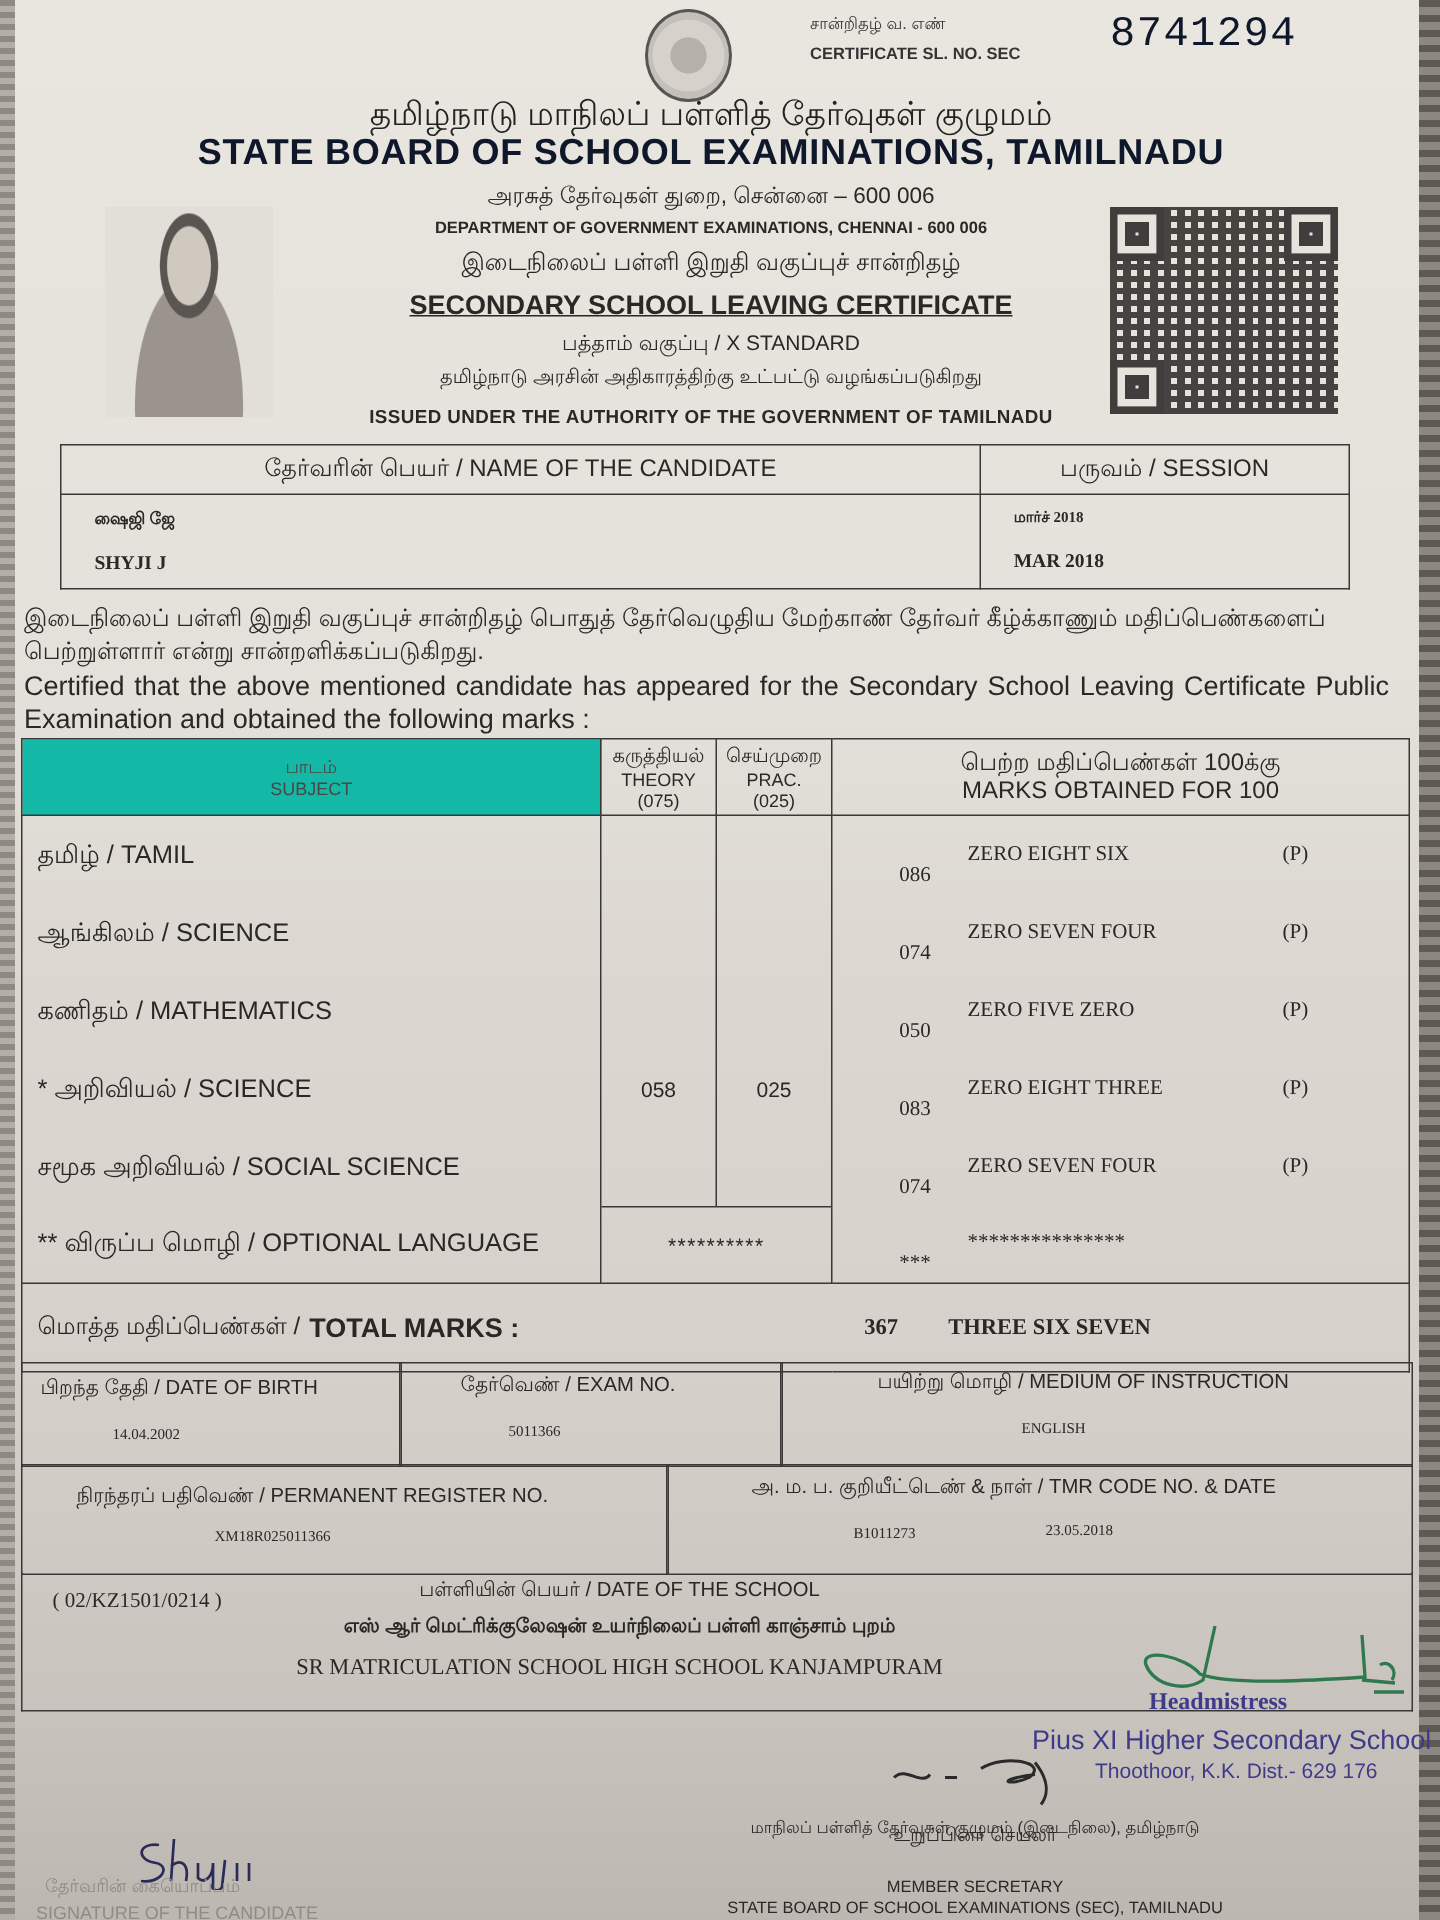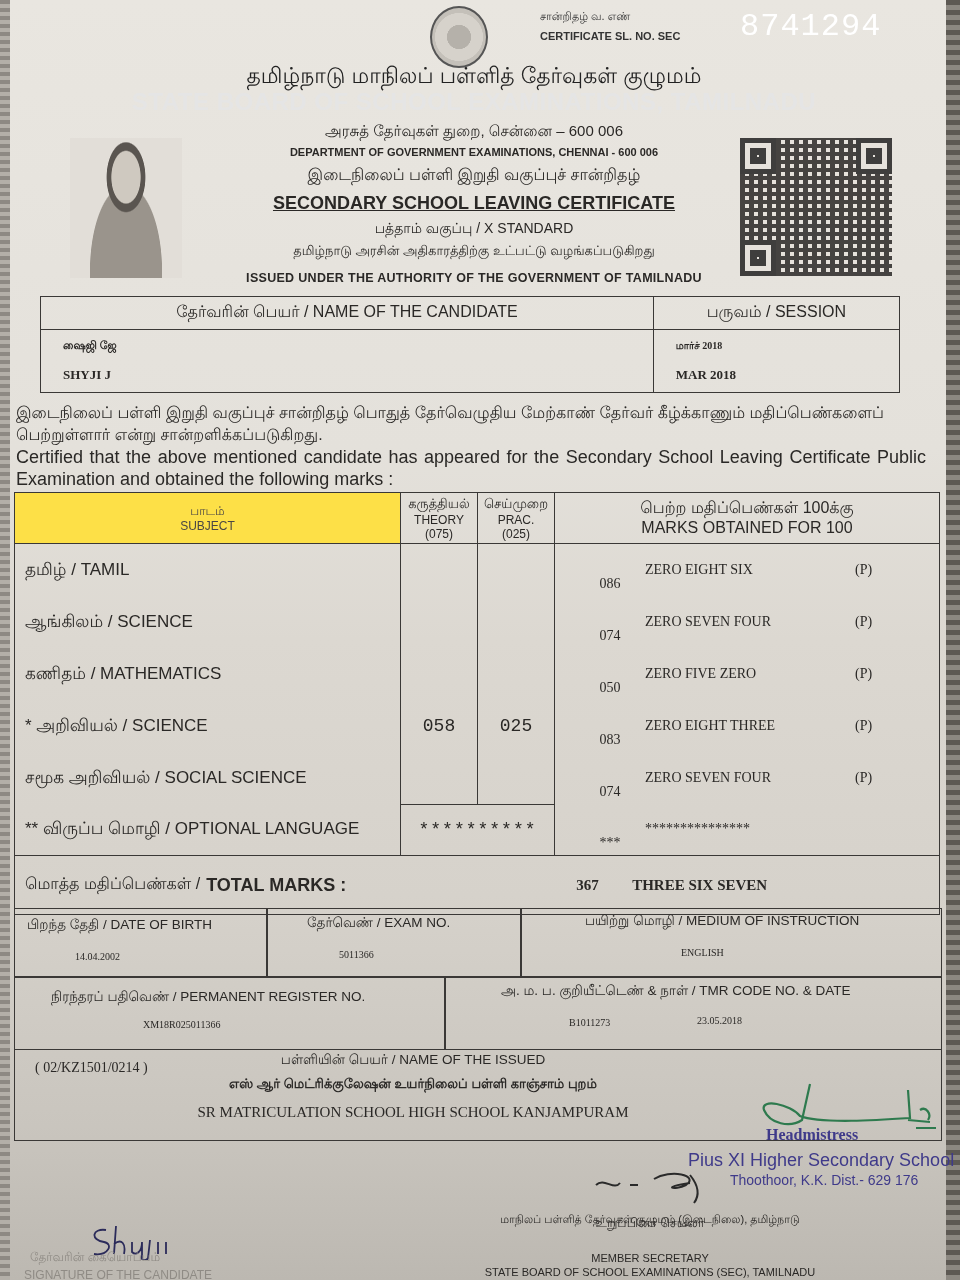--- a/index.html
+++ b/index.html
@@ -23,24 +23,24 @@
     position: absolute; right: 0; top: 0; width: 14px; height: 1280px;
     background: repeating-linear-gradient(180deg, #5d5953 0 5px, #8c8881 5px 10px);
   }
   .abs { position: absolute; }
   .emblem {
     left: 430px; top: 6px; width: 54px; height: 58px; border-radius: 50%;
     border: 2px solid #555; background: radial-gradient(circle, #b5b1aa 0 30%, #d6d2cb 31% 60%, #c4c0b9 61%);
   }
   .cert-sl-ta { left: 540px; top: 10px; font-size: 11px; color: #333; }
   .cert-sl-en { left: 540px; top: 30px; font-size: 11px; font-weight: bold; color: #333; }
-  .cert-no { left: 740px; top: 8px; font-family: "Liberation Mono", monospace; font-size: 32px; color: #ffffff; letter-spacing: 1px; }
+  .cert-no { left: 740px; top: 8px; font-family: "Liberation Mono", monospace; font-size: 28px; color: #0f172a; letter-spacing: 1px; }
   .center { text-align: center; left: 0; width: 948px; }
   .board-ta { top: 63px; font-size: 22px; color: #222; }
-  .board-en { top: 88px; font-size: 24px; font-weight: bold; color: #e5e5e5; letter-spacing: 0.5px; }
+  .board-en { top: 88px; font-size: 24px; font-weight: bold; color: #0f172a; letter-spacing: 0.5px; }
   .dept-ta { top: 122px; font-size: 15px; }
   .dept-en { top: 146px; font-size: 11px; font-weight: bold; }
   .sslc-ta { top: 166px; font-size: 16px; }
   .sslc-en { top: 193px; font-size: 18px; font-weight: bold; text-decoration: underline; }
   .std { top: 220px; font-size: 14px; }
   .issued-ta { top: 243px; font-size: 13px; }
   .issued-en { top: 271px; font-size: 12.5px; font-weight: bold; letter-spacing: 0.3px; }
   .photo {
     left: 70px; top: 138px; width: 112px; height: 140px;
     background: radial-gradient(ellipse at 50% 28%, #cfc9c0 0 18%, #5a5550 19% 24%, transparent 25%),
@@ -63,24 +63,24 @@
   .name-table { position: absolute; left: 40px; top: 296px; width: 860px; }
   .name-table td { border: 1.5px solid #3a3836; padding: 0 22px; vertical-align: middle; }
   .hdr { font-size: 16px; text-align: center; height: 32px; }
   .small-bold { font-family: "Liberation Serif", serif; font-weight: bold; font-size: 13px; }
   .para-ta { left: 16px; top: 402px; width: 910px; font-size: 16px; line-height: 22px; }
   .para-en { left: 16px; top: 446px; width: 910px; font-size: 18px; line-height: 22px; text-align: justify; }
 
   .marks-table { position: absolute; left: 14px; top: 492px; width: 926px; }
   .marks-table td { border: 1.5px solid #3a3836; padding: 0; }
   .marks-head td { height: 50px; text-align: center; vertical-align: middle; font-size: 12px; }
-  .shaded { background: #fde047; color: #4a4744; font-size: 16px; }
+  .shaded { background: #14b8a6; color: #4a4744; font-size: 16px; }
   .subj-cell { padding-left: 10px !important; }
   .subj-line { height: 52px; display: flex; align-items: center; font-size: 17px; }
-  .num-line { height: 52px; display: flex; align-items: center; justify-content: center; font-family: Liberation Mono, monospace; font-size: 18px; }
+  .num-line { height: 52px; display: flex; align-items: center; justify-content: center; font-family: Liberation Sans, sans-serif; font-size: 14px; }
   .obt-line { height: 52px; display: flex; align-items: center; font-family: "Liberation Serif", serif; font-size: 14px; }
   .obt-line .n { width: 70px; text-align: center; margin-top: 28px; }
   .obt-line .w { width: 210px; }
   .obt-line .p { width: 60px; }
 
   .grid-box { position: absolute; border: 1.5px solid #3a3836; }
   .cell-label { position: absolute; font-size: 13.5px; }
   .cell-val { position: absolute; font-family: "Liberation Serif", serif; font-size: 10px; }
 
   .sig-green { position: absolute; left: 760px; top: 1080px; width: 180px; height: 60px; }
@@ -247,21 +247,21 @@
   <div class="cell-val" style="left:128px; top:42px;">XM18R025011366</div>
 </div>
 <div class="grid-box" style="left:444px; top:976px; width:496px; height:72px;">
   <div class="cell-label" style="left:56px; top:6px;">அ. ம. ப. குறியீட்டெண் &amp; நாள் / TMR CODE NO. &amp; DATE</div>
   <div class="cell-val" style="left:124px; top:40px;">B1011273</div>
   <div class="cell-val" style="left:252px; top:38px;">23.05.2018</div>
 </div>
 
 <div class="grid-box" style="left:14px; top:1048px; width:926px; height:92px; border-top:none;">
   <div class="abs" style="left:20px; top:12px; font-family:'Liberation Serif',serif; font-size:14px;">( 02/KZ1501/0214 )</div>
-  <div class="abs" style="left:0; width:796px; text-align:center; top:4px; font-size:13.5px;">பள்ளியின் பெயர் / NAME OF THE ISSUED</div>
+  <div class="abs" style="left:0; width:796px; text-align:center; top:4px; font-size:13.5px;">பள்ளியின் பெயர் / DATE OF THE SCHOOL</div>
   <div class="abs" style="left:0; width:796px; text-align:center; top:28px; font-size:13px; font-weight:bold;">எஸ் ஆர் மெட்ரிக்குலேஷன் உயர்நிலைப் பள்ளி காஞ்சாம் புறம்</div>
   <div class="abs" style="left:0; width:796px; text-align:center; top:56px; font-family:'Liberation Serif',serif; font-size:15px;">SR MATRICULATION SCHOOL HIGH SCHOOL KANJAMPURAM</div>
 </div>
 
 <svg class="sig-green" viewBox="0 0 180 60">
   <path d="M50 4 L42 40 C30 48 10 44 4 30 C0 18 30 24 40 36 C60 44 120 40 150 38 L148 10 M148 40 L170 42 M160 30 C166 26 172 34 168 40 M156 48 L176 48" stroke="#2e7a4e" stroke-width="2.2" fill="none"></path>
 </svg>
 <div class="abs stamp" style="left:766px; top:1126px; font-family:'Liberation Serif',serif; font-weight:bold; font-size:16px;">Headmistress</div>
 <div class="abs stamp" style="left:688px; top:1150px; font-size:18px; white-space:nowrap;">Pius XI Higher Secondary School</div>
 <div class="abs stamp" style="left:730px; top:1172px; font-size:14px; white-space:nowrap;">Thoothoor, K.K. Dist.- 629 176</div>

